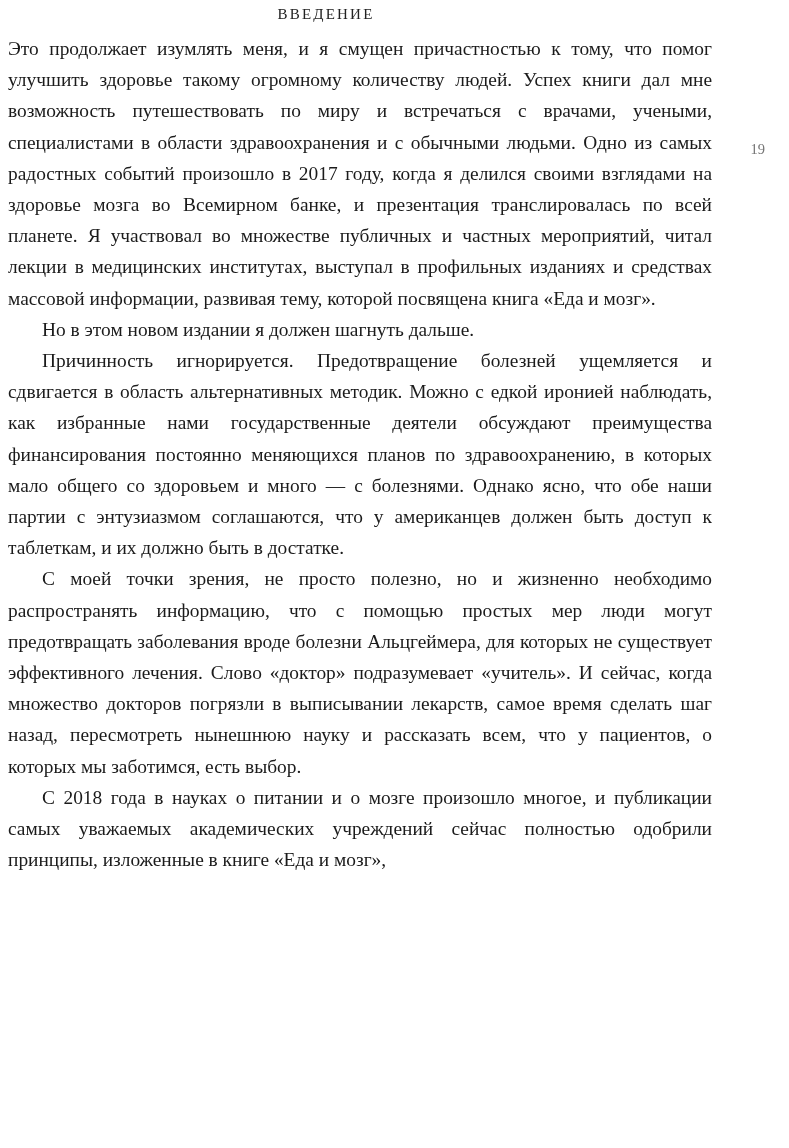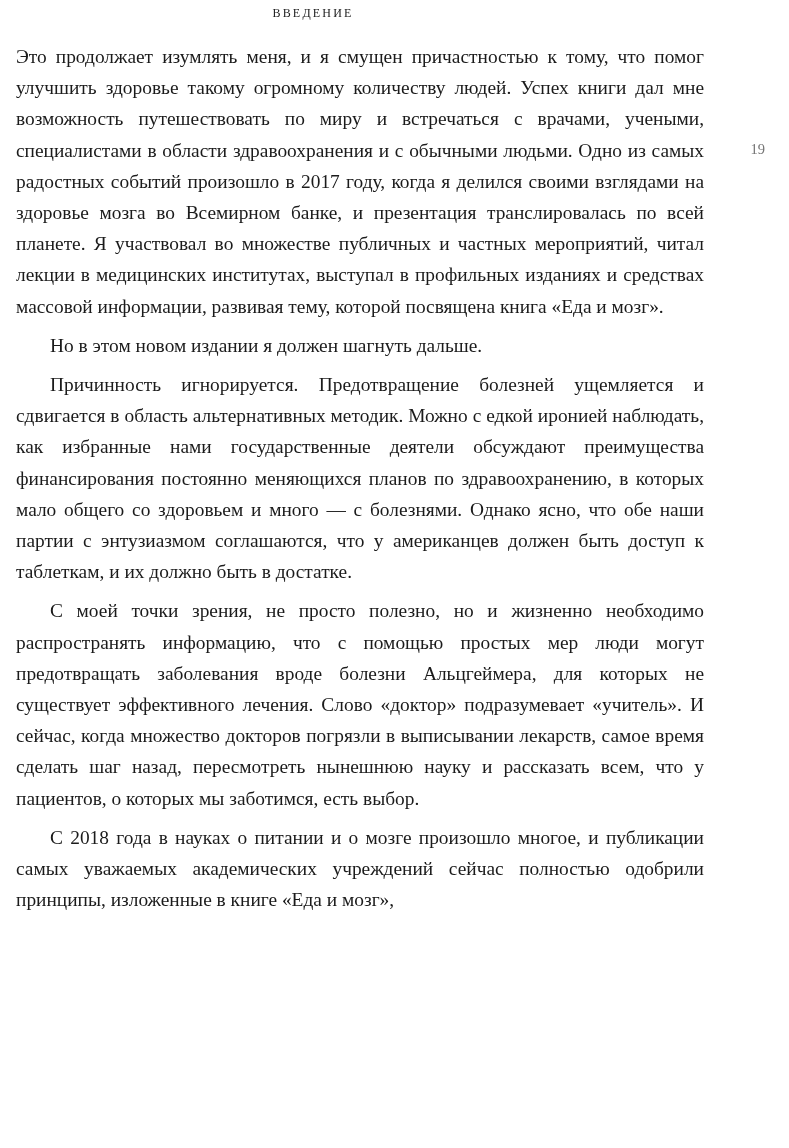--- a/index.html
+++ b/index.html
@@ -13,44 +13,44 @@
     height: 1148px;
     background: #ffffff;
     overflow: hidden;
     font-family: "Liberation Serif", "DejaVu Serif", serif;
     color: #1a1a1a;
     box-sizing: border-box;
   }
   .running-head {
     position: absolute;
     top: 6px;
-    left: 0;
+    left: 13px;
     width: 626px;
     text-align: center;
-    font-size: 12px;
+    font-size: 15px;
     letter-spacing: 2.2px;
     color: #222;
     font-family: "Liberation Serif", "DejaVu Serif", serif;
   }
   .page-number {
     position: absolute;
     top: 141px;
     right: 24px;
     font-size: 14.5px;
     color: #737373;
     font-family: "Liberation Serif", "DejaVu Serif", serif;
   }
   .text-column {
     position: absolute;
     top: 33px;
     left: 8px;
     width: 704px;
   }
   .para {
-    margin: 8px;
+    margin: 0;
     font-size: 19.4px;
     line-height: 31.2px;
     text-align: justify;
     text-justify: inter-word;
     color: #1b1b1b;
     hyphens: manual;
   }
   .para.indent {
     text-indent: 34px;
   }

